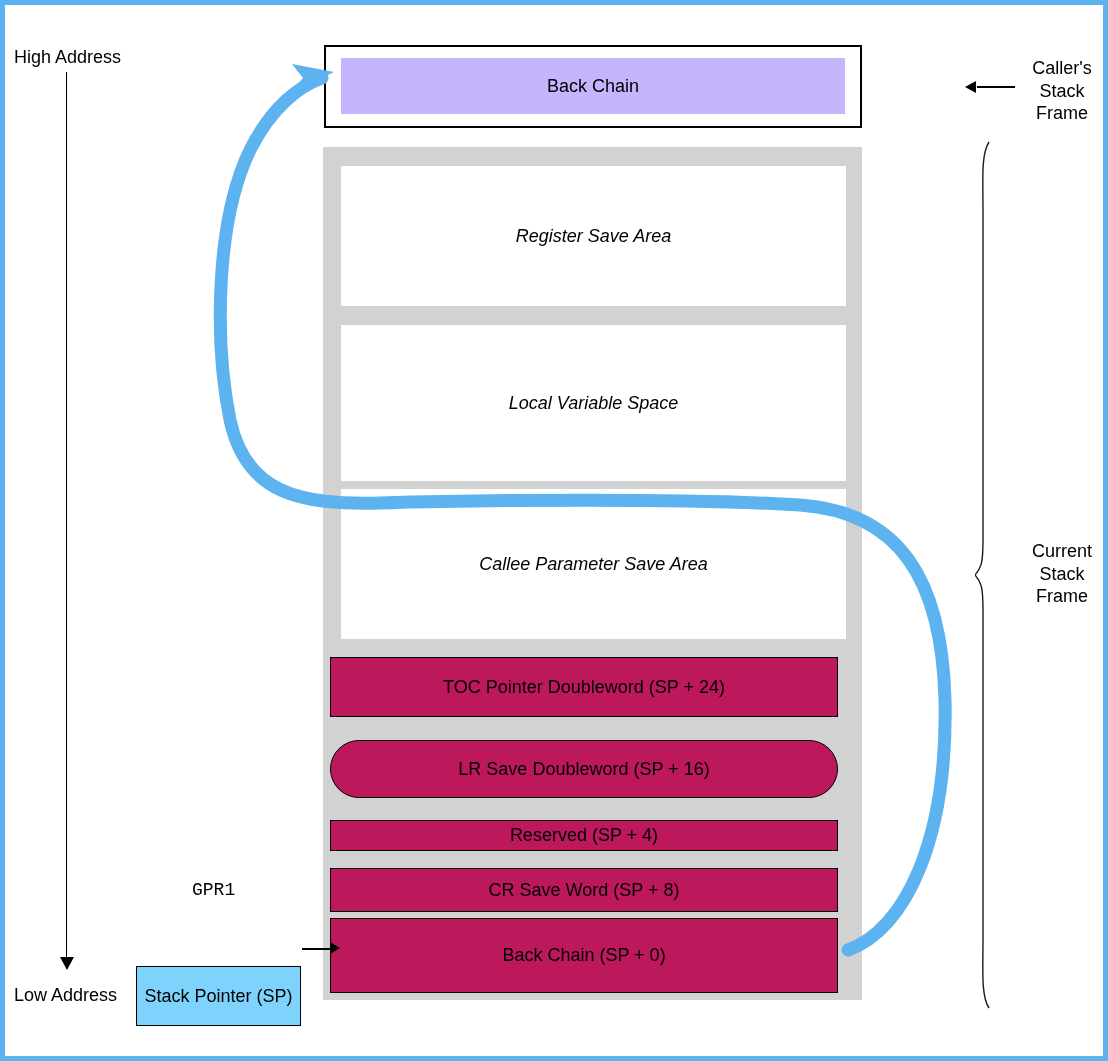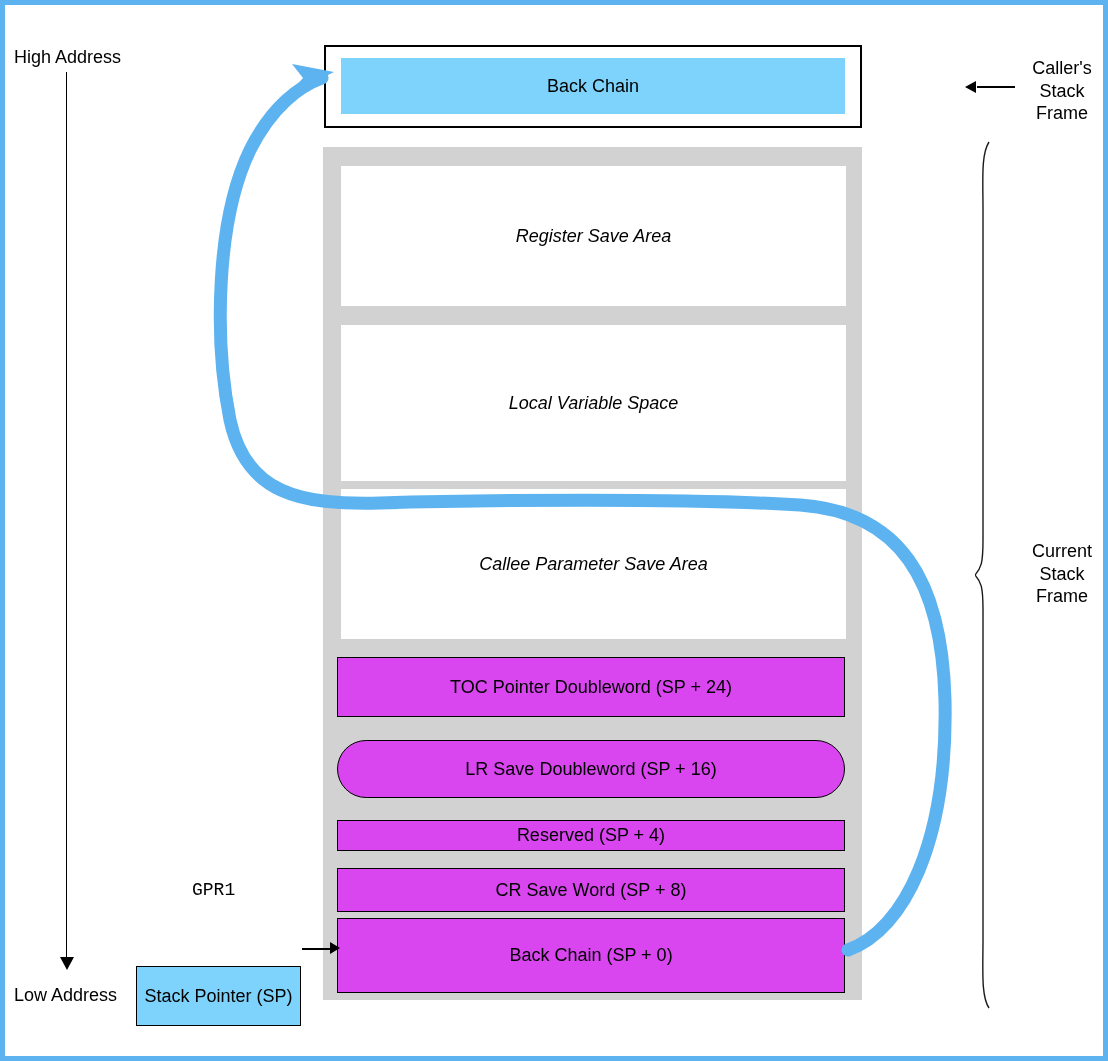--- a/index.html
+++ b/index.html
@@ -47,21 +47,21 @@
     border: 2px solid #000000;
     box-sizing: border-box;
     background: #ffffff;
   }
   #caller-backchain {
     position: absolute;
     left: 341px;
     top: 58px;
     width: 504px;
     height: 56px;
-    background: #7dd3fc;
+    background: #c4b5fd;
     display: flex;
     align-items: center;
     justify-content: center;
     font-size: 18px;
     color: #000;
   }
 
   
   #current-frame {
     position: absolute;
@@ -79,23 +79,23 @@
     display: flex;
     align-items: center;
     justify-content: center;
     font-size: 18px;
     color: #000;
     box-sizing: border-box;
     font-style: italic;
   }
   .gray-box {
     position: absolute;
-    left: 337px;
+    left: 330px;
     width: 508px;
-    background: #d946ef;
+    background: #be185d;
     border: 1.5px solid #000000;
     display: flex;
     align-items: center;
     justify-content: center;
     font-size: 18px;
     color: #000;
     box-sizing: border-box;
   }
 
   #box-register   { top: 166px; height: 140px; }

